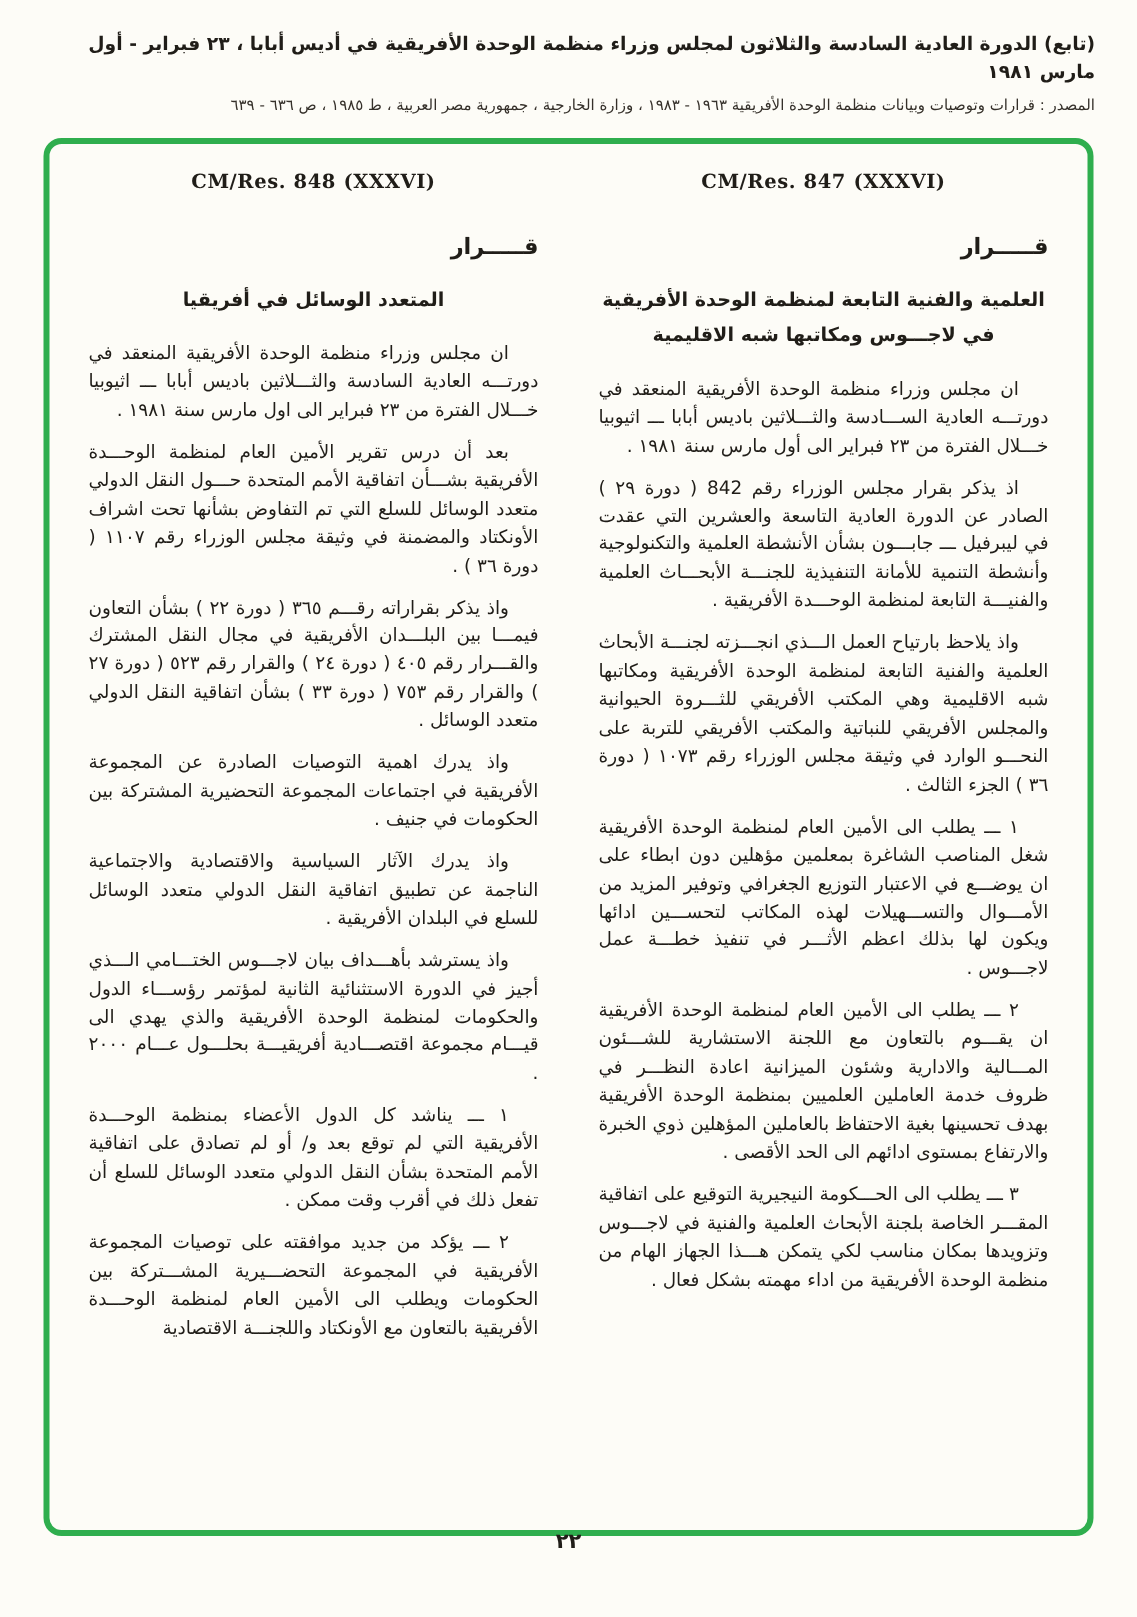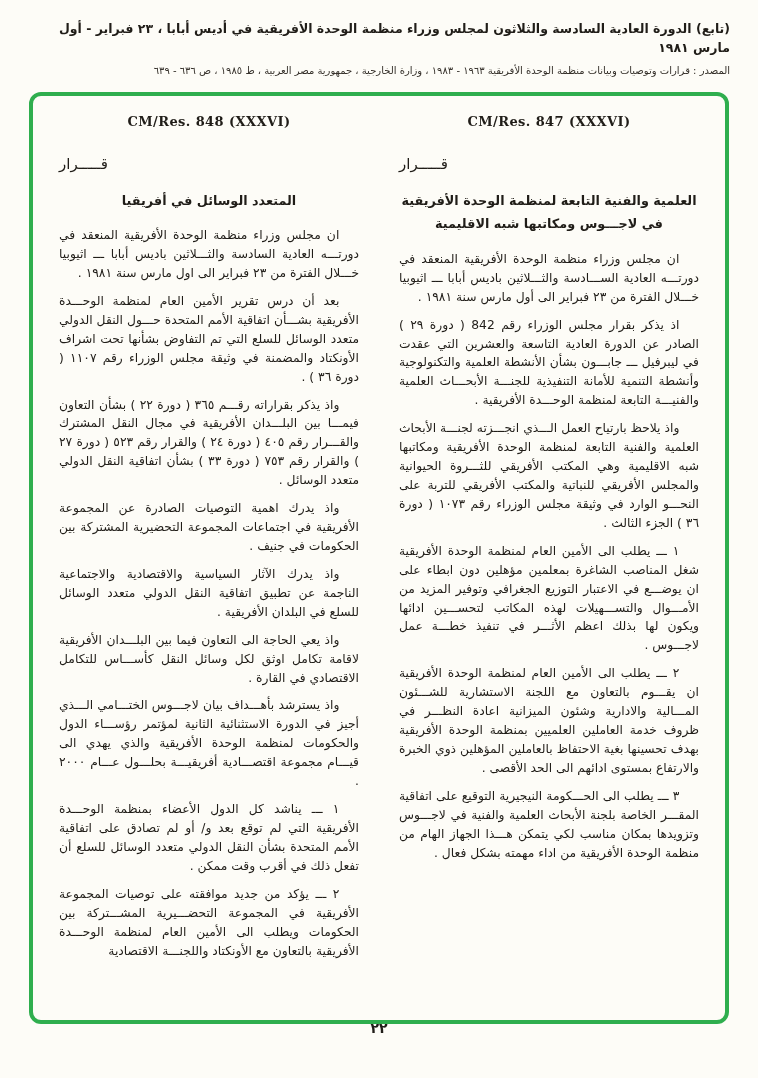--- a/index.html
+++ b/index.html
@@ -47,23 +47,23 @@
   .doc-ref {
     direction: ltr;
     text-align: center;
     font-family: "DejaVu Serif", serif;
     font-weight: bold;
     font-size: 13px;
     letter-spacing: 0.4px;
     margin-bottom: 26px;
   }
   .res-title {
-    text-align: left;
+    text-align: right;
     font-size: 15px;
-    font-weight: normal;
+    font-weight: bold;
     letter-spacing: 1px;
     margin-bottom: 16px;
   }
   .res-subject {
     text-align: center;
     font-weight: bold;
     font-size: 12.8px;
     line-height: 1.85;
     margin-bottom: 14px;
   }
@@ -115,21 +115,20 @@
         <div class="doc-ref">CM/Res. 848 (XXXVI)</div>
         <h2 class="res-title">قـــــرار</h2>
         <div class="res-subject">
           <div>المتعدد الوسائل في أفريقيا</div>
         </div>
         <p class="body-par">ان مجلس وزراء منظمة الوحدة الأفريقية المنعقد في دورتـــه العادية السادسة والثـــلاثين باديس أبابا ـــ اثيوبيا خـــلال الفترة من ٢٣ فبراير الى اول مارس سنة ١٩٨١ .</p>
         <p class="body-par">بعد أن درس تقرير الأمين العام لمنظمة الوحـــدة الأفريقية بشـــأن اتفاقية الأمم المتحدة حـــول النقل الدولي متعدد الوسائل للسلع التي تم التفاوض بشأنها تحت اشراف الأونكتاد والمضمنة في وثيقة مجلس الوزراء رقم ١١٠٧ ( دورة ٣٦ ) .</p>
         <p class="body-par">واذ يذكر بقراراته رقـــم ٣٦٥ ( دورة ٢٢ ) بشأن التعاون فيمـــا بين البلـــدان الأفريقية في مجال النقل المشترك والقـــرار رقم ٤٠٥ ( دورة ٢٤ ) والقرار رقم ٥٢٣ ( دورة ٢٧ ) والقرار رقم ٧٥٣ ( دورة ٣٣ ) بشأن اتفاقية النقل الدولي متعدد الوسائل .</p>
         <p class="body-par">واذ يدرك اهمية التوصيات الصادرة عن المجموعة الأفريقية في اجتماعات المجموعة التحضيرية المشتركة بين الحكومات في جنيف .</p>
         <p class="body-par">واذ يدرك الآثار السياسية والاقتصادية والاجتماعية الناجمة عن تطبيق اتفاقية النقل الدولي متعدد الوسائل للسلع في البلدان الأفريقية .</p>
-        <p class="body-par">واذ يعي الحاجة الى التعاون فيما بين البلـــدان الأفريقية لاقامة تكامل اوثق لكل وسائل النقل كأســـاس للتكامل الاقتصادي في القارة .</p>
         <p class="body-par">واذ يسترشد بأهـــداف بيان لاجـــوس الختـــامي الـــذي أجيز في الدورة الاستثنائية الثانية لمؤتمر رؤســـاء الدول والحكومات لمنظمة الوحدة الأفريقية والذي يهدي الى قيـــام مجموعة اقتصـــادية أفريقيـــة بحلـــول عـــام ٢٠٠٠ .</p>
         <p class="body-par">١ ـــ يناشد كل الدول الأعضاء بمنظمة الوحـــدة الأفريقية التي لم توقع بعد و/ أو لم تصادق على اتفاقية الأمم المتحدة بشأن النقل الدولي متعدد الوسائل للسلع أن تفعل ذلك في أقرب وقت ممكن .</p>
         <p class="body-par">٢ ـــ يؤكد من جديد موافقته على توصيات المجموعة الأفريقية في المجموعة التحضـــيرية المشـــتركة بين الحكومات ويطلب الى الأمين العام لمنظمة الوحـــدة الأفريقية بالتعاون مع الأونكتاد واللجنـــة الاقتصادية</p>
       </section>
 
     </div>
   </div>
 
   <footer class="page-footer">
     <div class="page-number">٢٢</div>

